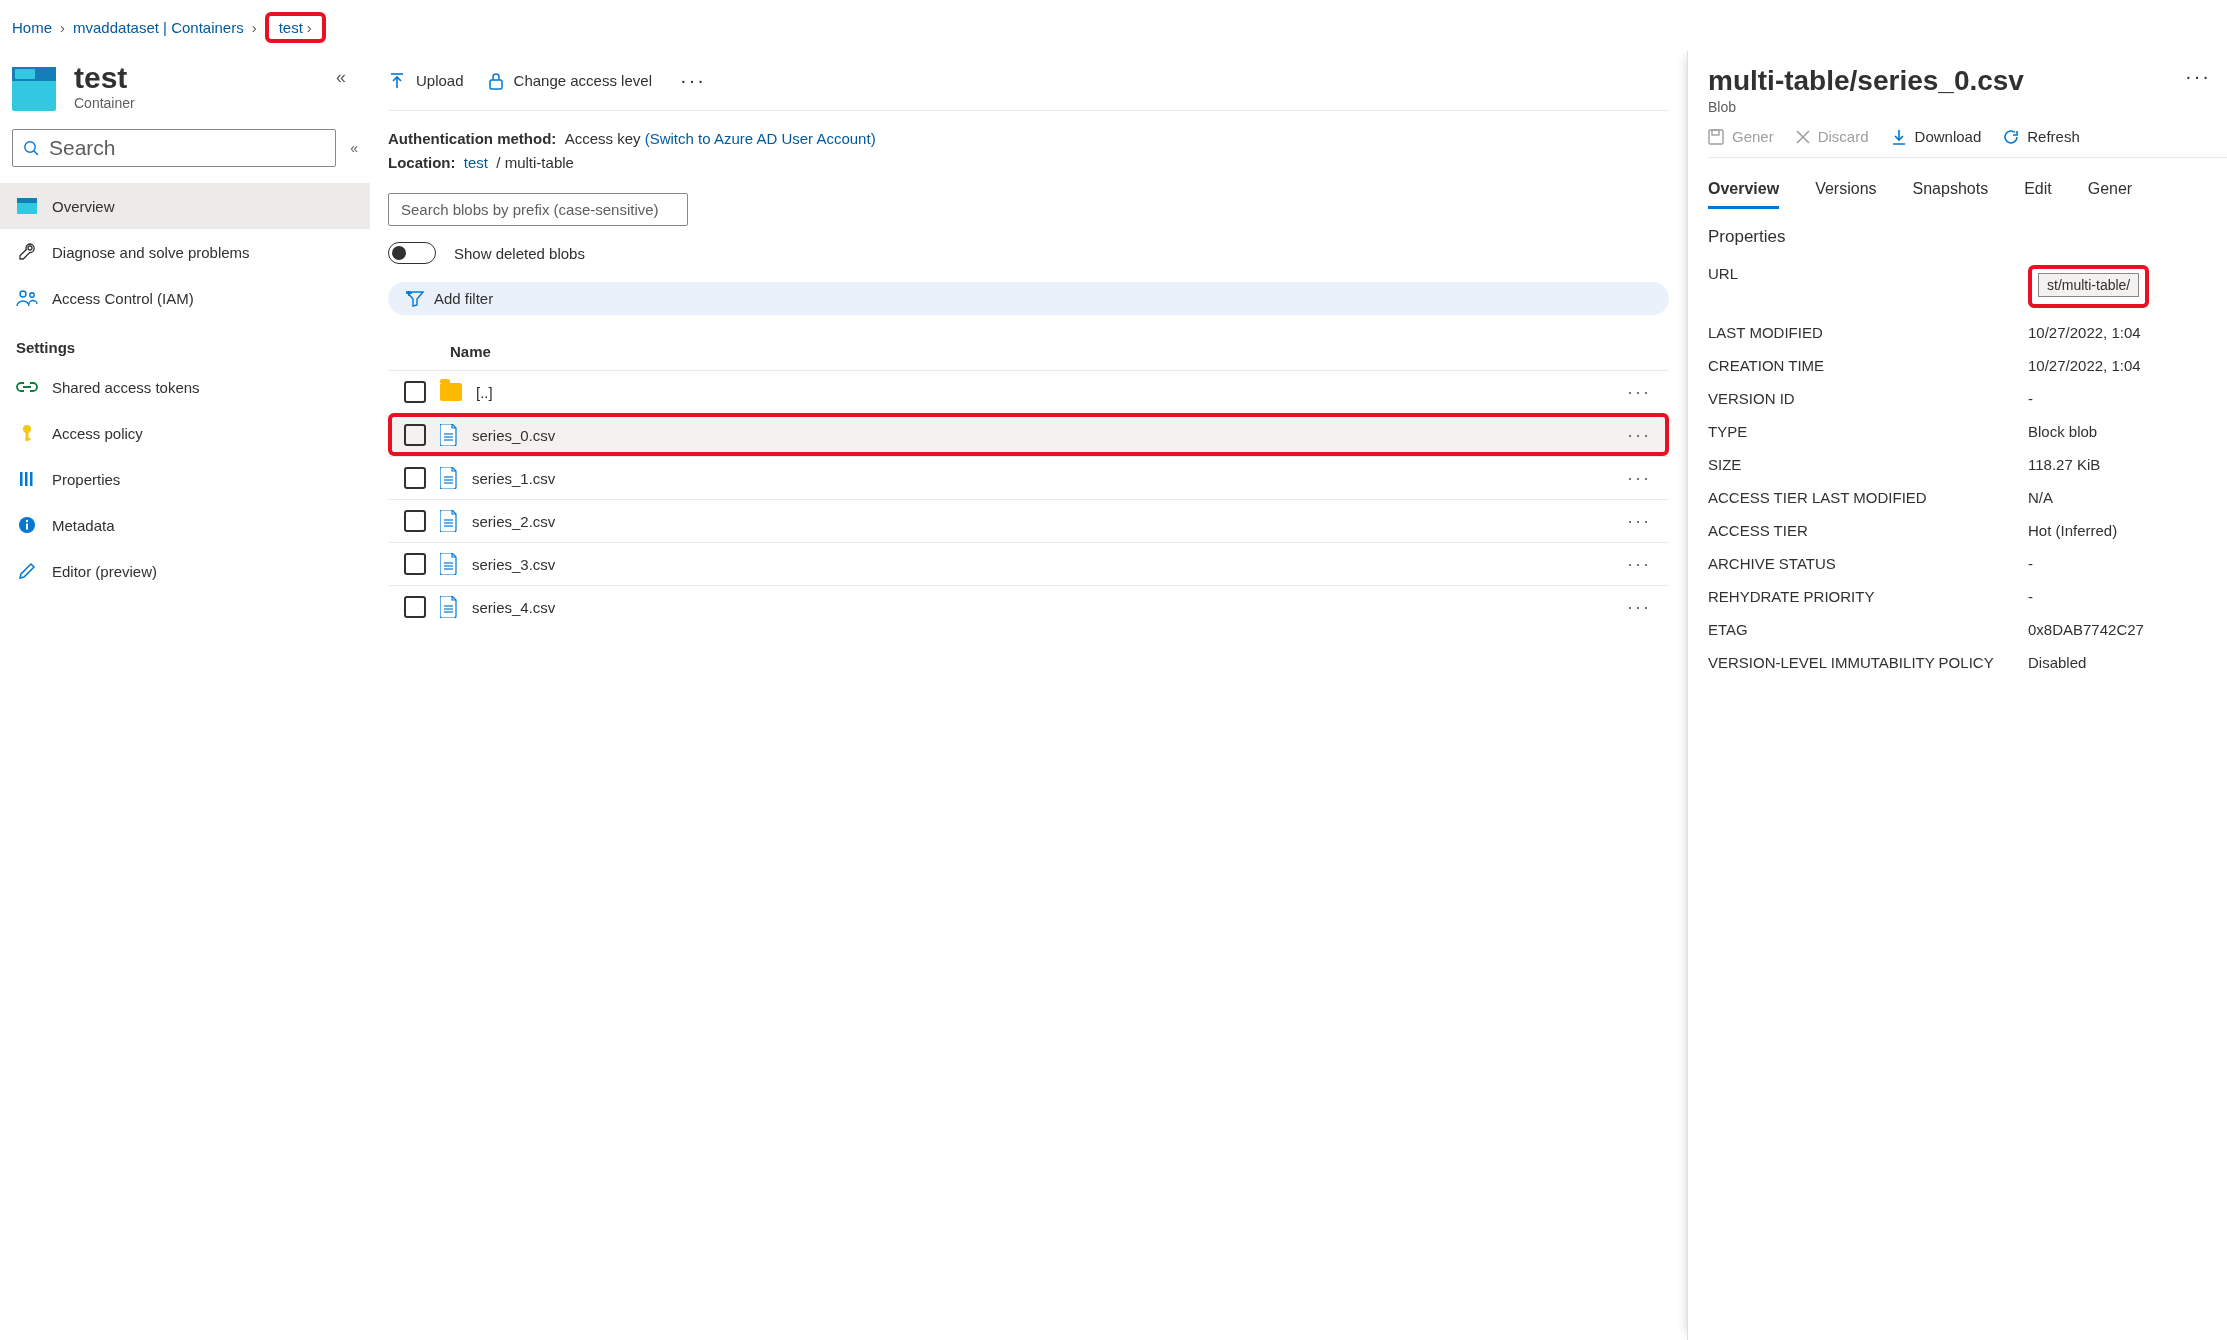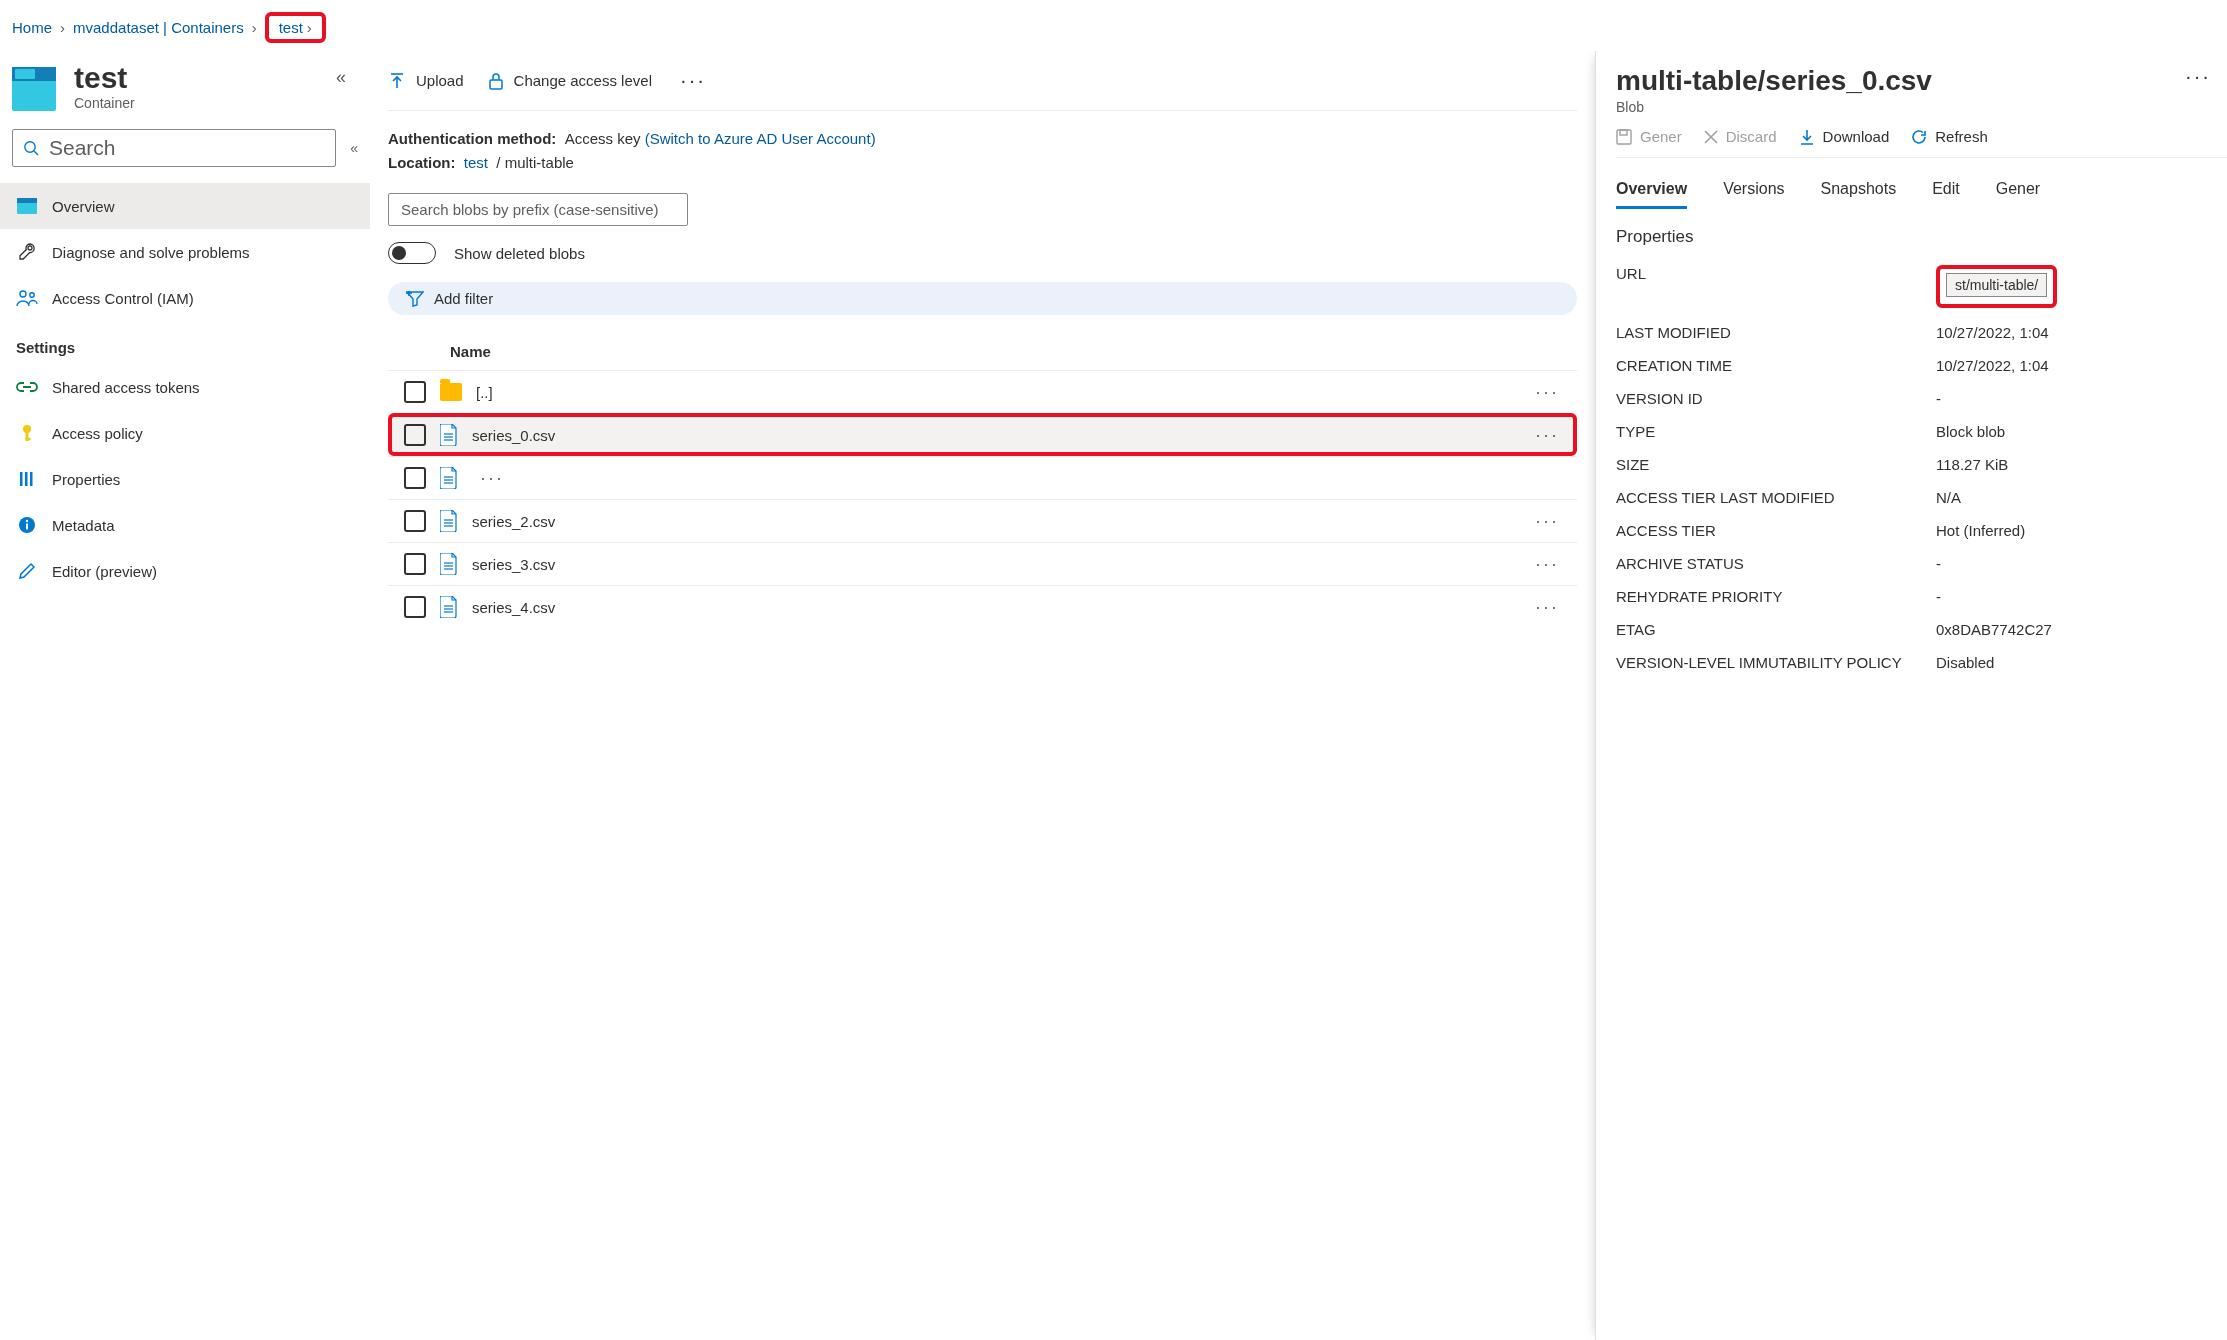--- a/index.html
+++ b/index.html
@@ -19,21 +19,21 @@
 .breadcrumb a { color: #005a9e; text-decoration: none; cursor: pointer; }
 .breadcrumb .sep { color: #605e5c; }
 .breadcrumb .hl {
   border: 4px solid #e81123; border-radius: 6px;
   padding: 3px 10px; display: inline-flex; align-items: center; gap: 4px;
 }
 .main-cols { display: flex; flex: 1; overflow: hidden; }
 .col-left { width: 370px; display: flex; flex-direction: column; border-right: none; }
 .col-mid { flex: 1; min-width: 0; display: flex; flex-direction: column; padding: 0 18px; }
 .col-right {
-  width: 632px; flex-shrink: 0;
+  width: 540px; flex-shrink: 0;
   border-left: 1px solid #e1dfdd;
   box-shadow: -6px 0 10px -6px rgba(0,0,0,.18);
   display: flex; flex-direction: column;
   padding: 0 0 0 20px;
 }
 .title-row { display: flex; align-items: flex-start; gap: 18px; padding: 10px 12px 18px 12px; }
 .title-icon {
   width: 44px; height: 44px; background: #32c8e1;
   border-radius: 2px; position: relative; margin-top: 6px;
 }
@@ -342,20 +342,21 @@
               <div class="chk"></div>
               <div class="file-ic">
                 <svg width="18" height="22" viewBox="0 0 18 22">
                   <path d="M2 0h10l4 4v16a2 2 0 0 1-2 2H2a2 2 0 0 1-2-2V2a2 2 0 0 1 2-2z" fill="#fff" stroke="#0078d4" stroke-width="1.2"></path>
                   <path d="M12 0v4h4" fill="none" stroke="#0078d4" stroke-width="1.2"></path>
                   <line x1="4" y1="10" x2="13" y2="10" stroke="#0078d4" stroke-width="1.2"></line>
                   <line x1="4" y1="13" x2="13" y2="13" stroke="#0078d4" stroke-width="1.2"></line>
                   <line x1="4" y1="16" x2="13" y2="16" stroke="#0078d4" stroke-width="1.2"></line>
                 </svg>
               </div>
+              <span class="name">series_1.csv</span>
               <span class="more">···</span>
             </div>
             <div class="blob-row">
               <div class="chk"></div>
               <div class="file-ic">
                 <svg width="18" height="22" viewBox="0 0 18 22">
                   <path d="M2 0h10l4 4v16a2 2 0 0 1-2 2H2a2 2 0 0 1-2-2V2a2 2 0 0 1 2-2z" fill="#fff" stroke="#0078d4" stroke-width="1.2"></path>
                   <path d="M12 0v4h4" fill="none" stroke="#0078d4" stroke-width="1.2"></path>
                   <line x1="4" y1="10" x2="13" y2="10" stroke="#0078d4" stroke-width="1.2"></line>
                   <line x1="4" y1="13" x2="13" y2="13" stroke="#0078d4" stroke-width="1.2"></line>

